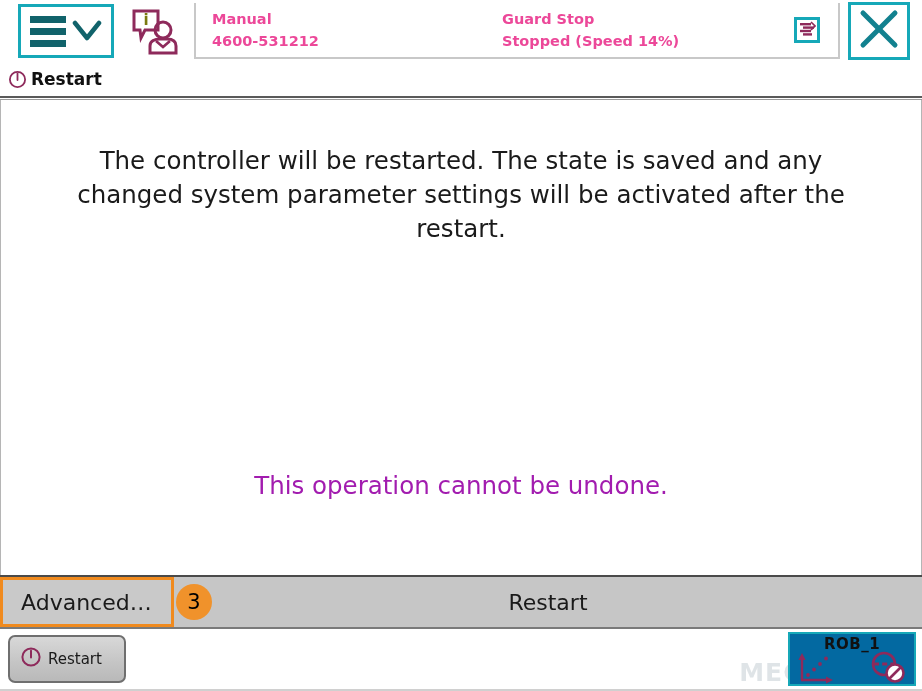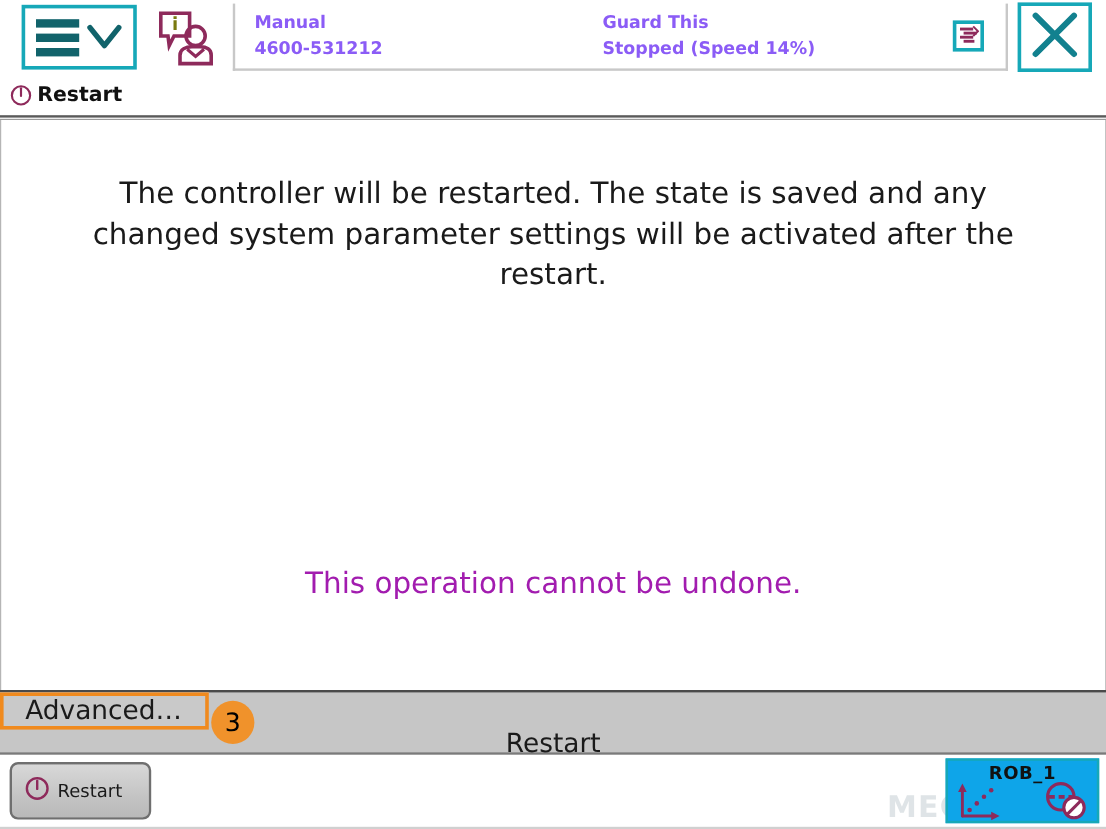--- a/index.html
+++ b/index.html
@@ -87,21 +87,21 @@
     align-items: center;
     position: relative;
   }
   .status-col {
     display: flex;
     flex-direction: column;
     justify-content: center;
     height: 100%;
     font-size: 14.5px;
     font-weight: bold;
-    color: #8b5cf6;
+    color: #ec4899;
     line-height: 1.55;
   }
   .status-col.mode { margin-left: 16px; width: 290px; }
   .status-col.state { margin-left: 0px; flex: 1 1 auto; }
 
   .task-icon {
     width: 26px;
     height: 26px;
     margin-right: 18px;
     border: 3px solid #16a8b8;
@@ -191,21 +191,20 @@
   .action-bar {
     height: 54px;
     min-height: 54px;
     background: #c6c6c6;
     border-top: 2px solid #4a4a4a;
     border-bottom: 2px solid #7a7a7a;
     box-sizing: border-box;
     display: flex;
     align-items: stretch;
     position: relative;
-    flex-direction: column;
   }
   .btn-advanced {
     width: 174px;
     margin: 0;
     background: #c9c9c9;
     border: 3px solid #f08a1e;
     box-sizing: border-box;
     display: flex;
     align-items: center;
     padding-left: 18px;
@@ -268,21 +267,21 @@
     color: #1a1a1a;
   }
 
   .jog-panel {
     position: absolute;
     right: 6px;
     top: 3px;
     width: 128px;
     height: 54px;
     border: 2px solid #16a8b8;
-    background: #0ea5e9;
+    background: #0369a1;
     box-sizing: border-box;
     overflow: hidden;
   }
   .jog-panel .rob-label {
     position: absolute;
     left: 0; right: 0;
     top: 1px;
     text-align: center;
     font-size: 15px;
     font-weight: bold;
@@ -344,21 +343,21 @@
         <text x="16" y="19" font-family="DejaVu Sans, sans-serif" font-size="15" font-weight="bold" fill="#7a7a10" text-anchor="middle">i</text>
       </svg>
     </div>
 
     <div class="status-panel">
       <div class="status-col mode">
         <span>Manual</span>
         <span>4600-531212</span>
       </div>
       <div class="status-col state">
-        <span>Guard This</span>
+        <span>Guard Stop</span>
         <span>Stopped (Speed 14%)</span>
       </div>
       <div class="task-icon">
         <svg width="18" height="18" viewBox="0 0 18 18">
           <g fill="#8e2a5b">
             <rect x="2" y="2" width="11" height="2.4"></rect>
             <rect x="5" y="5.4" width="11" height="2.4"></rect>
             <rect x="2" y="8.8" width="11" height="2.4"></rect>
             <rect x="5" y="12.2" width="9" height="2.4"></rect>
           </g>

